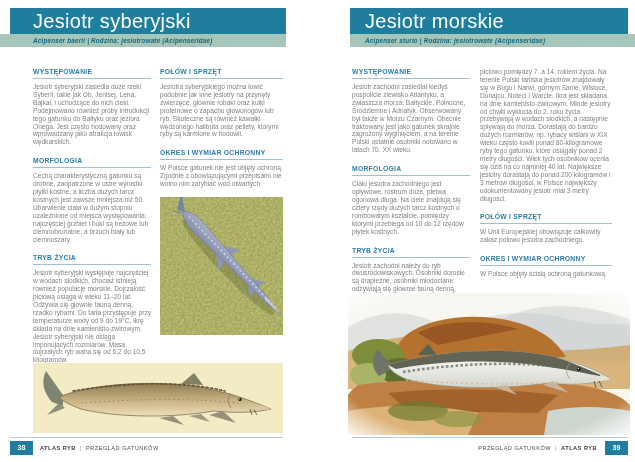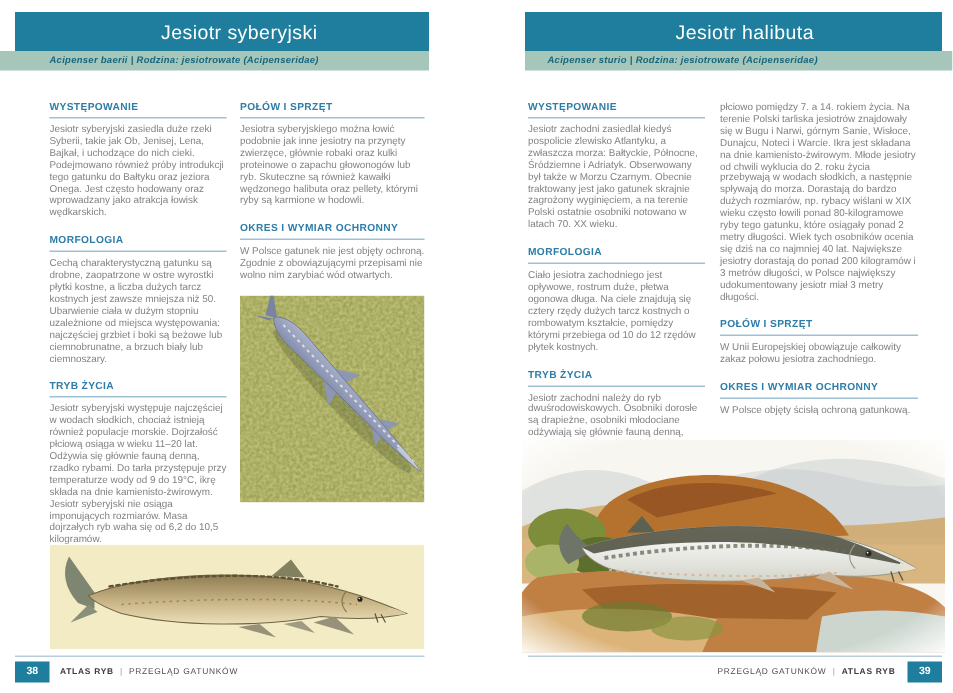--- a/index.html
+++ b/index.html
@@ -6,22 +6,22 @@
   body{
     width:635px;height:462px;position:relative;background:#ffffff;
     font-family:"Liberation Sans","DejaVu Sans",sans-serif;
     overflow:hidden;
   }
   .abs{position:absolute;}
 
   
   .titlebar{height:26px;background:#1f7e9d;color:#fff;}
   .titlebar .t{
-    display:block;font-size:13px;font-weight:400;letter-spacing:.3px;
-    line-height:27px;white-space:nowrap;text-align:center;
+    display:block;font-size:20px;font-weight:400;letter-spacing:.3px;
+    line-height:27px;white-space:nowrap;
   }
   .subbar{height:13px;background:#a6c6b9;}
   .subbar .s{
     display:block;font-size:6.3px;font-style:italic;font-weight:700;
     color:#14677f;line-height:13px;letter-spacing:.2px;white-space:nowrap;
   }
 
   
   .col p, .col h4{margin:0;}
   .sec{margin-bottom:11px;}
@@ -153,21 +153,21 @@
   <div class="abs foottext" style="left:40px;top:441px;">
     <span class="b">ATLAS RYB</span>
     <span class="sep">|</span>
     <span>PRZEGLĄD GATUNKÓW</span>
   </div>
 </div>
 
 <div>
 
   <div class="abs titlebar" style="left:350px;top:8px;width:278px;">
-    <span class="t" style="padding-left:15px;">Jesiotr halibuta</span>
+    <span class="t" style="padding-left:15px;">Jesiotr morskie</span>
   </div>
 
   <div class="abs subbar" style="left:350px;top:34px;width:285px;">
     <span class="s" style="padding-left:15px;">Acipenser sturio | Rodzina: jesiotrowate (Acipenseridae)</span>
   </div>
 
   <div class="abs col" style="left:352px;top:68px;width:118px;">
     <div class="sec">
       <h4>WYSTĘPOWANIE</h4>
       <p>Jesiotr zachodni zasiedlał kiedyś pospolicie zlewisko Atlantyku, a zwłaszcza morza: Bałtyckie, Północne, Śródziemne i Adriatyk. Obserwowany był także w Morzu Czarnym. Obecnie traktowany jest jako gatunek skrajnie zagrożony wyginięciem, a na terenie Polski ostatnie osobniki notowano w latach 70. XX wieku.</p>

